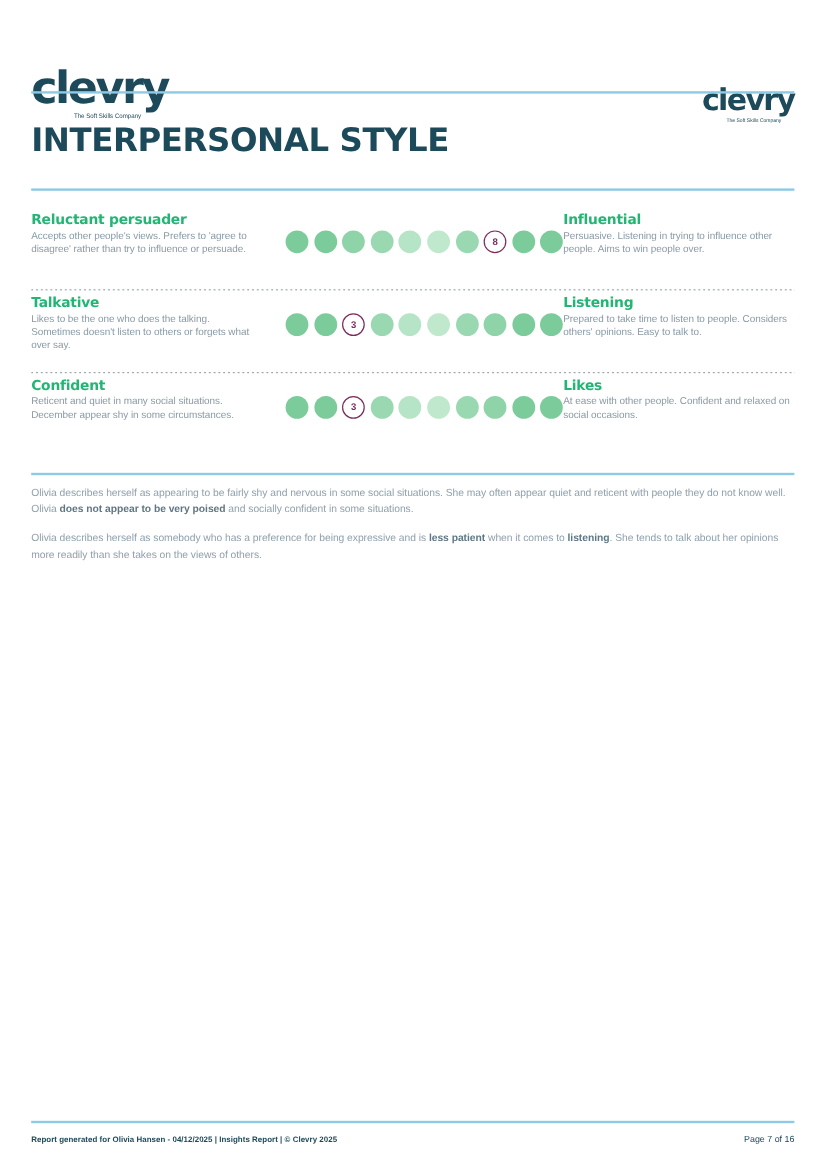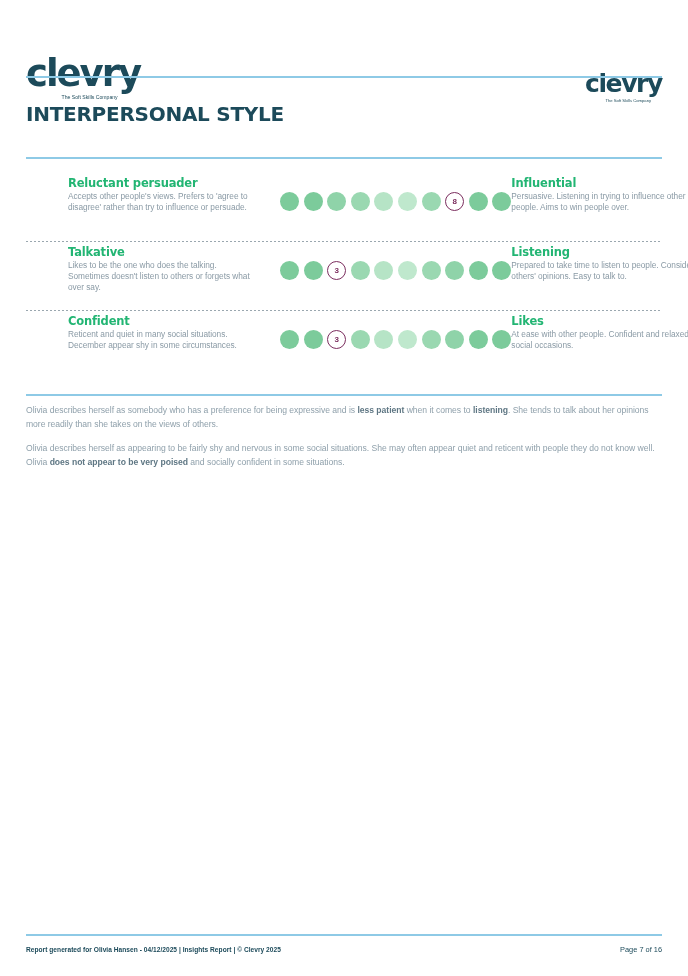--- a/index.html
+++ b/index.html
@@ -82,21 +82,21 @@
   .rule-under-title { top: 157px; }
   .rule-above-text { top: 394px; }
   .rule-footer { top: 934px; }
 
   
   .page-title {
     position: absolute;
     left: 26px;
     top: 104px;
     font-family: "DejaVu Sans", sans-serif;
-    font-size: 20px;
+    font-size: 27px;
     font-weight: bold;
     color: #1c4a5a;
     letter-spacing: -0.013em;
     line-height: 1;
     margin: 0;
   }
 
   
   .scales {
     position: absolute;
@@ -118,21 +118,20 @@
     bottom: 0;
     height: 1px;
     background-image: linear-gradient(to right, #9aa7af 0 1.6px, transparent 1.6px 4px);
     background-size: 4px 1px;
     background-repeat: repeat-x;
   }
 
   .pole {
     width: 190px;
     flex: 0 0 190px;
-    margin-left: 42px;
   }
   .pole-right {
     margin-left: auto;
     width: 196px;
     flex: 0 0 196px;
   }
   .pole-title {
     font-family: "DejaVu Sans", sans-serif;
     font-size: 11.5px;
     font-weight: bold;
@@ -305,22 +304,22 @@
         <div class="pole pole-right">
           <div class="pole-title">Likes</div>
           <div class="pole-desc">At ease with other people. Confident and relaxed on social occasions.</div>
         </div>
       </div>
     </div>
 
   <div class="rule-blue rule-above-text"></div>
 
   <div class="narrative">
+      <p><span>Olivia describes herself as appearing to be fairly shy and nervous in some social situations. She may often appear quiet and reticent with people they do not know well. Olivia </span><b>does not appear to be very poised</b><span> and socially confident in some situations.</span></p>
       <p><span>Olivia describes herself as somebody who has a preference for being expressive and is </span><b>less patient</b><span> when it comes to </span><b>listening</b><span>. She tends to talk about her opinions more readily than she takes on the views of others.</span></p>
-      <p><span>Olivia describes herself as appearing to be fairly shy and nervous in some social situations. She may often appear quiet and reticent with people they do not know well. Olivia </span><b>does not appear to be very poised</b><span> and socially confident in some situations.</span></p>
     </div>
 
   <div class="rule-blue rule-footer"></div>
 
   <div class="footer">
     <span class="footer-left">Report generated for Olivia Hansen - 04/12/2025 | Insights Report | © Clevry 2025</span>
     <span class="footer-right">Page 7 of 16</span>
   </div>
 
 </div>

